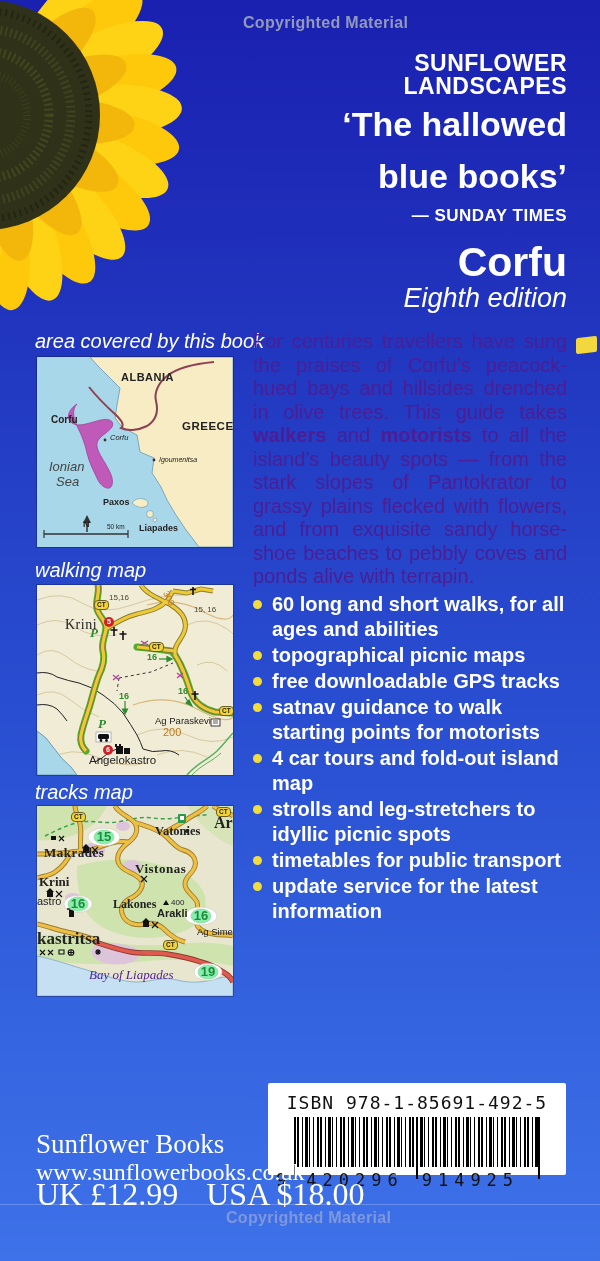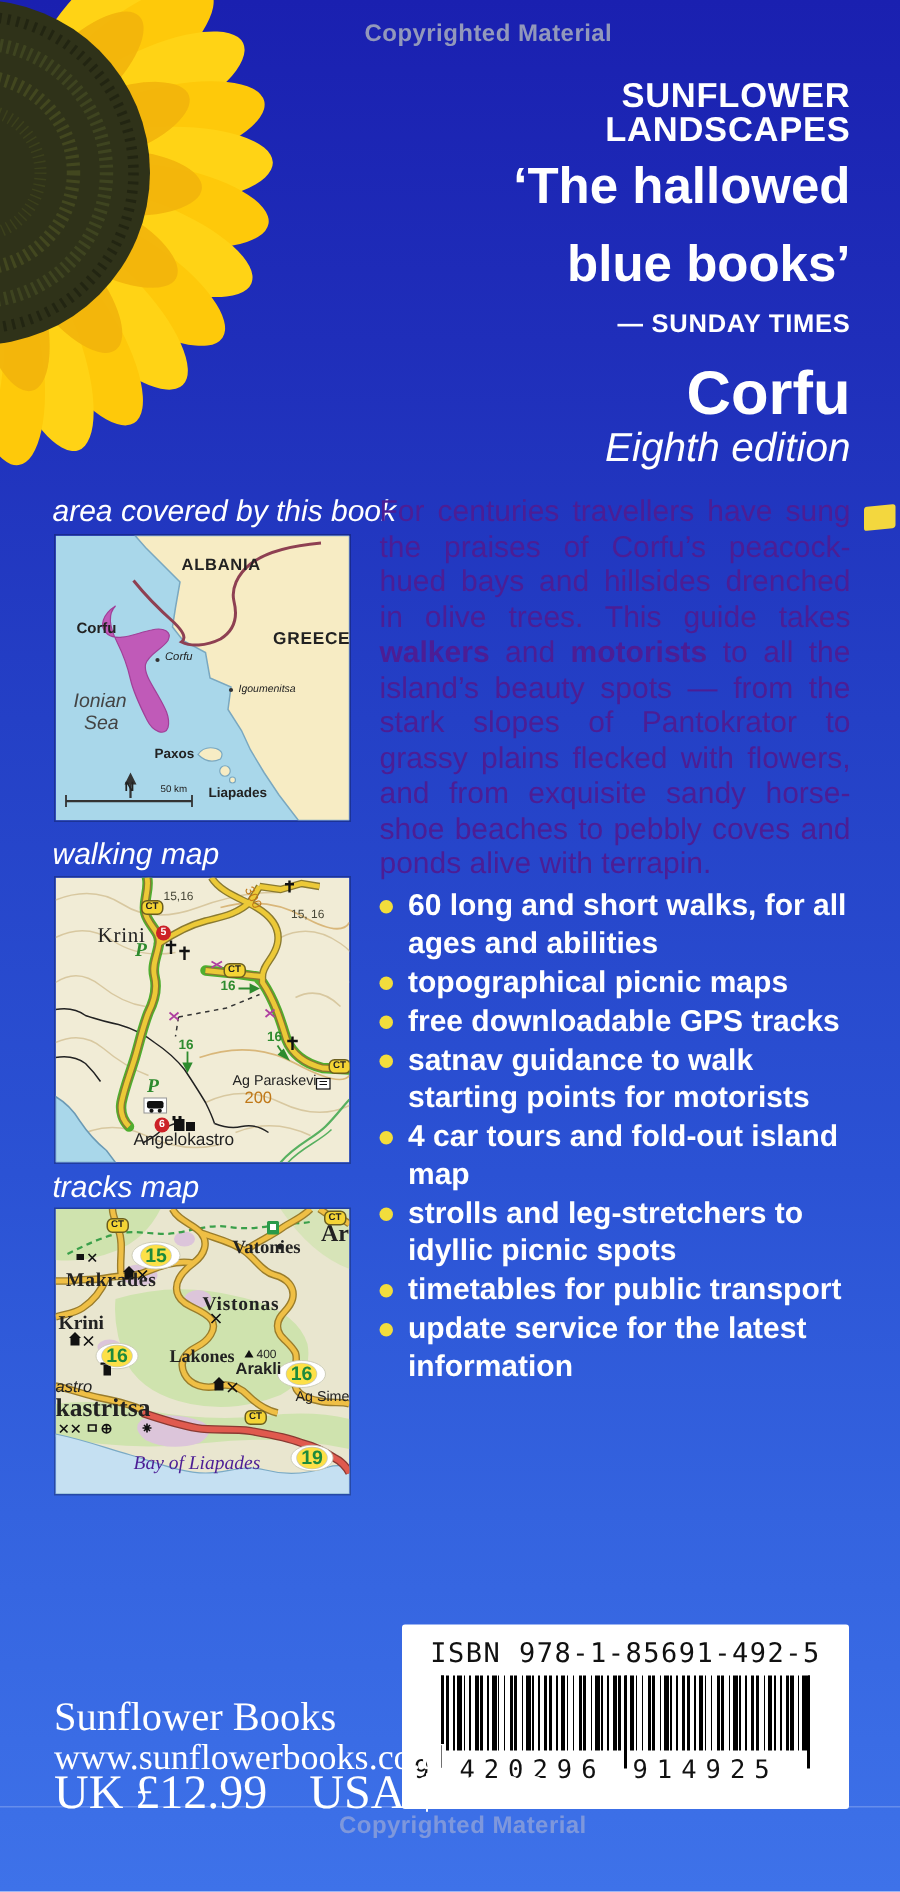--- a/index.html
+++ b/index.html
@@ -22,36 +22,36 @@
   
   .map-caption{left:35px;color:#fff;font-style:italic;font-size:20px;}
   .mapbox{width:196px;height:190px;left:36px;overflow:hidden;border:1px solid rgba(0,0,0,.25);}
   .mapbox svg{position:absolute;left:0;top:0;}
   .mlabel{position:absolute;white-space:nowrap;color:#222;line-height:1;}
   .serif{font-family:"Liberation Serif",serif;}
   .ital{font-style:italic;}
   .bold{font-weight:bold;}
   .ct-badge{position:absolute;background:#f4d435;border:1px solid #6b5e1e;border-radius:4px;
             font-size:6.5px;font-weight:bold;color:#222;padding:0 2px;line-height:8px;}
-  .oval-num{position:absolute;background:#fde047;border-radius:50%;color:#1e8a3c;font-weight:bold;
+  .oval-num{position:absolute;background:#86efac;border-radius:50%;color:#1e8a3c;font-weight:bold;
             font-size:12px;text-align:center;box-shadow:0 0 0 .5px #c9c9b5;}
   .rdot{position:absolute;width:10px;height:10px;border-radius:50%;background:#cc2127;color:#fff;
         font-size:7px;font-weight:bold;text-align:center;line-height:10px;}
 
   
   .desc{left:253px;top:330px;width:314px;color:#4c1d95;font-size:20px;line-height:23.5px;
         text-align:justify;}
   .features{left:253px;top:592px;width:318px;margin:0;padding:0;list-style:none;}
   .features li{position:relative;color:#fff;font-weight:bold;font-size:20px;line-height:25px;
                padding-left:19px;margin-bottom:1px;}
   .features li .dot{position:absolute;left:0;top:8px;width:9px;height:9px;border-radius:50%;
                     background:#f2dd3c;}
 
   
-  .isbn-box{left:268px;top:1083px;width:298px;height:123px;background:#fff;border-radius:2px;}
+  .isbn-box{left:268px;top:1083px;width:298px;height:92px;background:#fff;border-radius:2px;}
   .isbn-text{position:absolute;left:0;top:9px;width:100%;text-align:center;color:#111;
              font-family:"DejaVu Sans Mono",monospace;font-size:18px;letter-spacing:1px;}
   .bars{position:absolute;left:26px;top:34px;width:246px;height:50px;
         background:repeating-linear-gradient(90deg,#000 0 2px,#fff 2px 3px,#000 3px 5px,#fff 5px 8px,
                    #000 8px 9px,#fff 9px 11px,#000 11px 14px,#fff 14px 15px,#000 15px 16px,#fff 16px 19px,
                    #000 19px 20px,#fff 20px 23px);}
   .guard{position:absolute;top:34px;width:2px;height:62px;background:#000;}
   .bc-digits{position:absolute;top:87px;left:8px;width:284px;display:flex;
              font-family:"DejaVu Sans Mono",monospace;font-size:17px;color:#111;}
   .bc-digits span{letter-spacing:6px;}
@@ -355,21 +355,21 @@
   <span class="oval-num" style="left:161px;top:159px;width:20px;line-height:14px;font-size:13px;">19</span>
   <span class="mlabel serif bold" style="left:118px;top:19px;font-size:12.5px;">Vatonies</span>
   <span class="mlabel serif bold" style="left:177px;top:9px;font-size:16px;">Ar</span>
   <span class="mlabel serif bold" style="left:7px;top:40px;font-size:13px;letter-spacing:.5px;">Makrades</span>
   <span class="mlabel serif bold" style="left:98px;top:56px;font-size:13px;letter-spacing:.5px;">Vistonas</span>
   <span class="mlabel serif bold" style="left:2px;top:69px;font-size:13px;">Krini</span>
   <span class="mlabel serif bold" style="left:76px;top:92px;font-size:12px;">Lakones</span>
   <span class="mlabel" style="left:134px;top:93px;font-size:8px;">400</span>
   <span class="mlabel bold" style="left:120px;top:102px;font-size:11px;">Arakli</span>
   <span class="mlabel" style="left:160px;top:121px;font-size:9.5px;">Ag Sime</span>
-  <span class="mlabel" style="left:0px;top:114px;font-size:11px;font-style:italic;">astro</span>
+  <span class="mlabel" style="left:0px;top:90px;font-size:11px;">astro</span>
   <span class="mlabel serif bold" style="left:0px;top:124px;font-size:17px;">kastritsa</span>
   <span class="mlabel serif ital" style="left:52px;top:162px;font-size:13px;color:#4c1d95;">Bay of Liapades</span>
 </div>
 
 <p class="abs desc" style="margin:0;"><span>For centuries travellers have sung the praises of Corfu’s peacock-hued bays and hillsides drenched in olive trees. This guide takes </span><b>walkers</b><span> and </span><b>motorists</b><span> to all the island’s beauty spots — from the stark slopes of Pantokrator to grassy plains flecked with flowers, and from exquisite sandy horse-shoe beaches to pebbly coves and ponds alive with terrapin.</span></p>
 
 <ul class="abs features">
   <li><span class="dot"></span><span>60 long and short walks, for all ages and abilities</span></li>
   <li><span class="dot"></span><span>topographical picnic maps</span></li>
   <li><span class="dot"></span><span>free downloadable GPS tracks</span></li>

